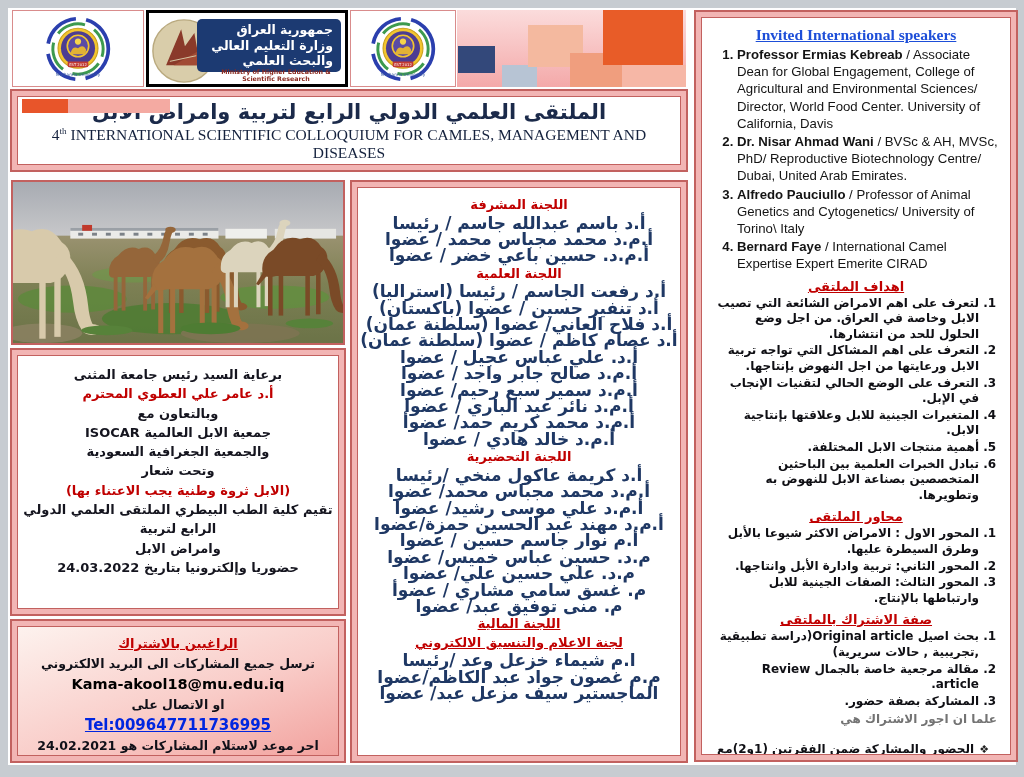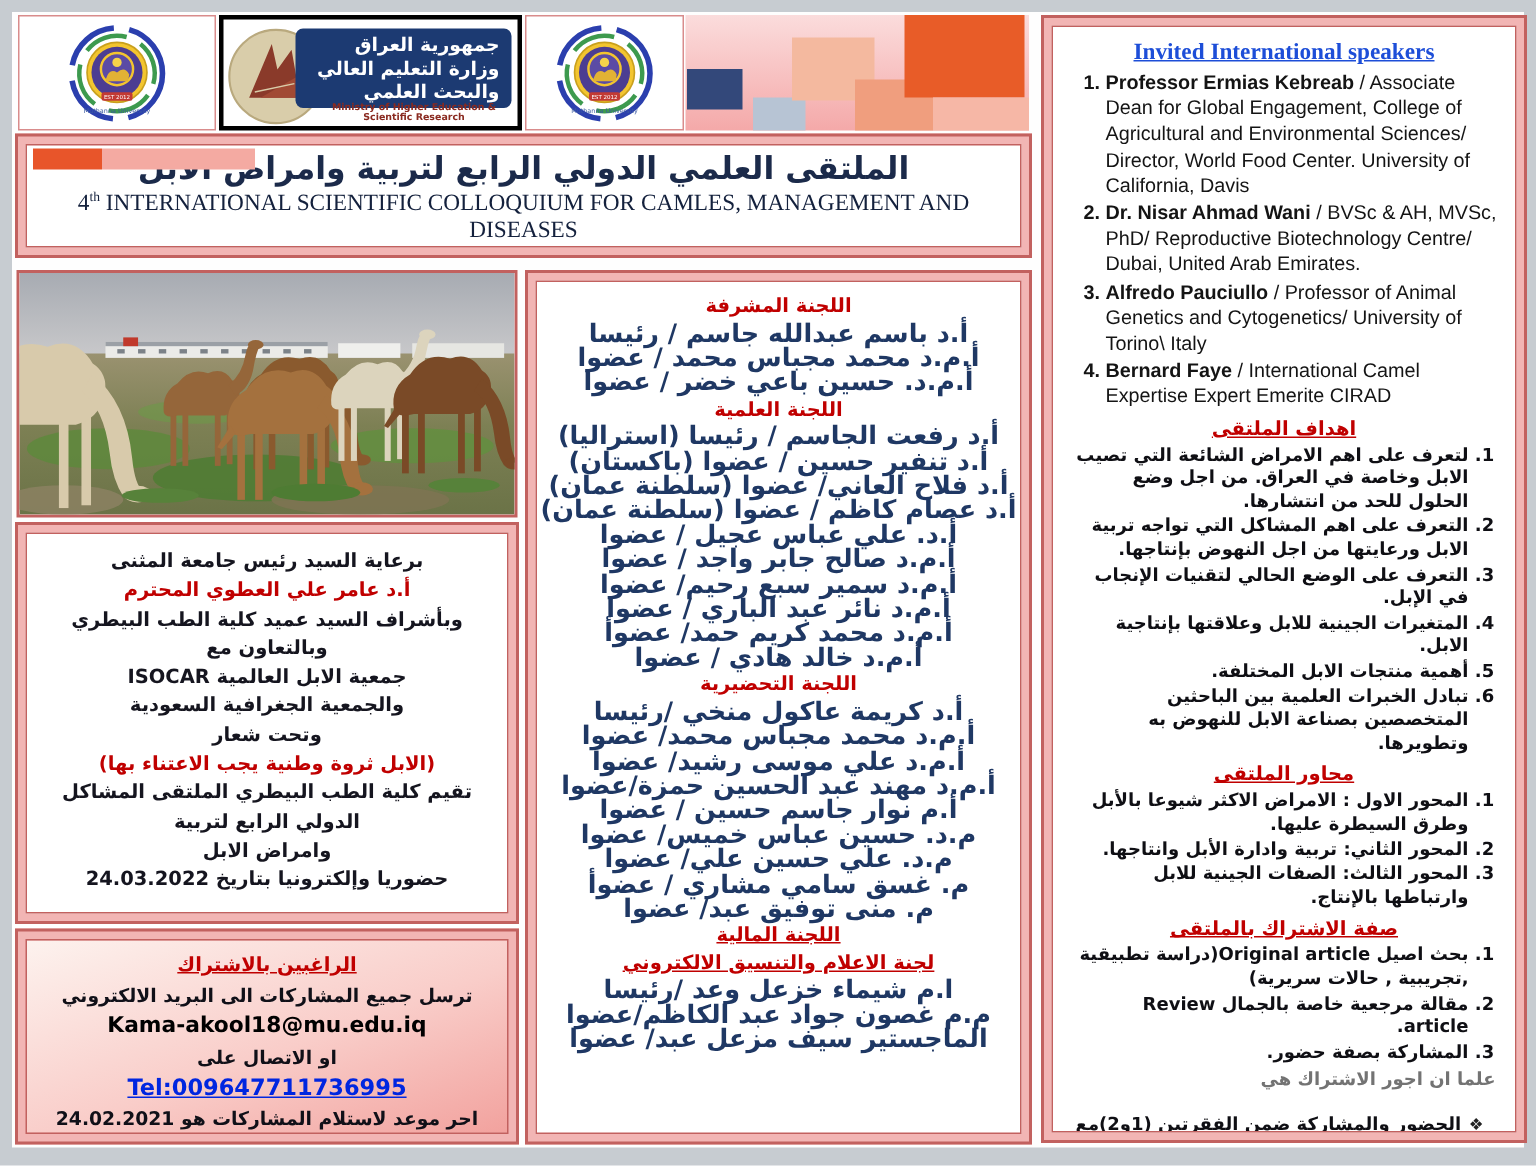--- a/index.html
+++ b/index.html
@@ -208,27 +208,26 @@
       <ellipse cx="300" cy="145" rx="24" ry="5" fill="#57823a"></ellipse>
     </g>
   </svg>
 </div>
 
 <div class="frame" style="left:10px;top:348px;width:336px;height:268px;">
   <div class="inner sponsor">
 
   <div class="sline dark">برعاية السيد رئيس جامعة المثنى</div>
       <div class="sline red">أ.د عامر علي العطوي المحترم</div>
-      <div class="sline dark">وبأشراف السيد عميد كلية الطب البيطري</div>
       <div class="sline dark">وبالتعاون مع</div>
       <div class="sline dark">جمعية الابل العالمية ISOCAR</div>
       <div class="sline dark">والجمعية الجغرافية السعودية</div>
       <div class="sline dark">وتحت شعار</div>
       <div class="sline red">(الابل ثروة وطنية يجب الاعتناء بها)</div>
-      <div class="sline dark">تقيم كلية الطب البيطري الملتقى المشاكل الدولي الرابع لتربية</div>
+      <div class="sline dark">تقيم كلية الطب البيطري الملتقى العلمي الدولي الرابع لتربية</div>
       <div class="sline dark">وامراض الابل</div>
       <div class="sline dark">حضوريا وإلكترونيا بتاريخ 24.03.2022</div>
     </div>
 </div>
 
 <div class="frame" style="left:10px;top:619px;width:336px;height:144px;">
   <div class="contact-inner">
     <div class="c-head">الراغبين بالاشتراك</div>
     <div class="c-line">ترسل جميع المشاركات الى البريد الالكتروني</div>
     <div class="c-email">Kama-akool18@mu.edu.iq</div>

